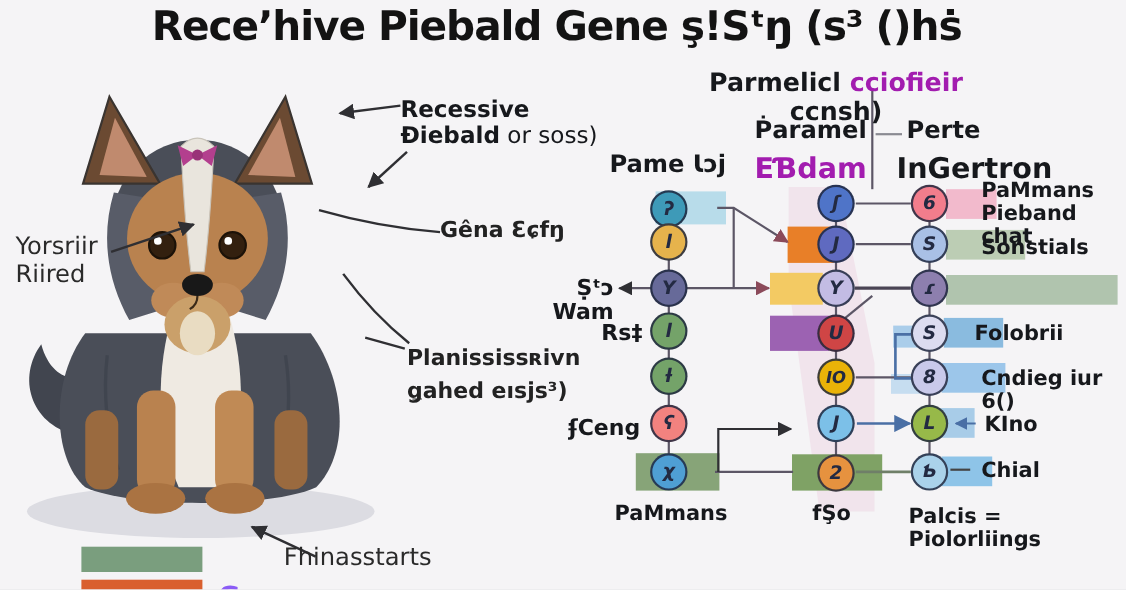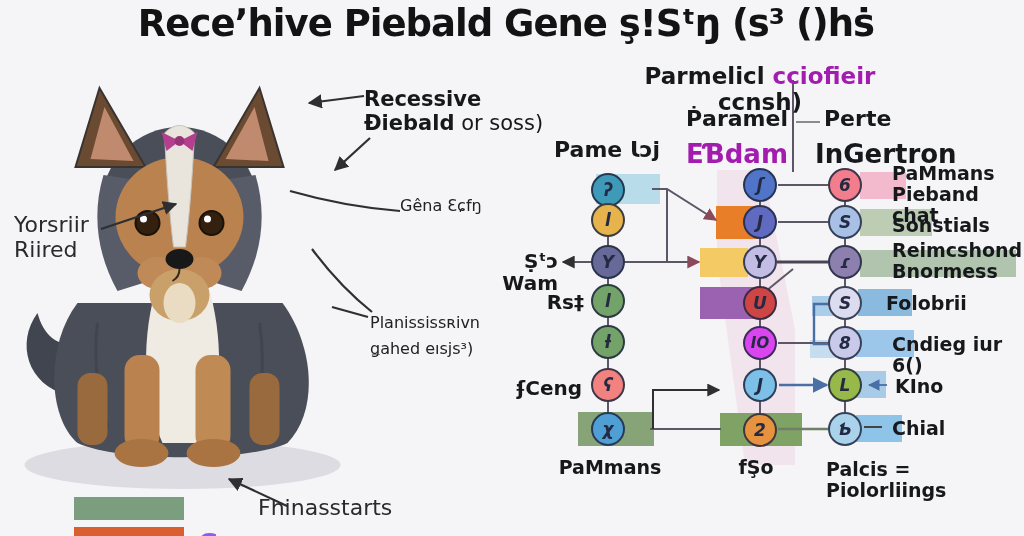--- a/index.html
+++ b/index.html
@@ -17,21 +17,21 @@
          font-size:17px; font-weight:bold; color:#232a42; font-style:italic; }
   .lbl{ position:absolute; z-index:5; line-height:1.12; }
   .bold{ font-weight:bold; }
   .hdr-top{ font-size:23px; font-weight:bold; text-align:center; }
   .red{ color:#a21caf; }
   .col-h{ font-size:22px; font-weight:bold; }
   .col-sub{ font-size:26px; font-weight:bold; }
   .left-lab{ font-size:20px; font-weight:600; text-align:right; }
   .right-lab{ font-size:19px; font-weight:bold; line-height:21px; }
   .bot-lab{ font-size:19px; font-weight:bold; }
-  .dog-lab{ font-size:16px; color:#222; }
+  .dog-lab{ font-size:20px; color:#222;font-weight:bold; }
   .dog-lab-lg{ font-size:22px; color:#2a2a2a; }
   .legend-sw{ position:absolute; z-index:5; width:110px; height:23px; }
   .legend-tx{ position:absolute; z-index:5; font-size:25px; font-weight:bold; color:#8b5cf6;margin-top:36px; }
 </style>
 </head>
 <body>
 
 <div class="stage">
 
   <div class="abs title">Receʼhive Piebald Gene  ş!Sᵗŋ (s³ ()hṡ</div>
@@ -147,21 +147,21 @@
   <div class="node" style="left: 591px; top: 245px; background-color: rgb(103, 106, 153);">Y</div>
   <div class="node" style="left: 591px; top: 284px; background-color: rgb(116, 163, 105);">l</div>
   <div class="node" style="left: 591px; top: 325px; background-color: rgb(116, 163, 105);">ƚ</div>
   <div class="node" style="left: 591px; top: 368px; background-color: rgb(242, 130, 127);">ʕ</div>
   <div class="node" style="left: 591px; top: 412px; background-color: rgb(79, 159, 212);">χ</div>
 
   <div class="node" style="left: 743px; top: 168px; background-color: rgb(79, 116, 200);">ʃ</div>
   <div class="node" style="left: 743px; top: 205px; background-color: rgb(95, 106, 192);">J</div>
   <div class="node" style="left: 743px; top: 245px; background-color: rgb(195, 188, 228);">Y</div>
   <div class="node" style="left: 743px; top: 286px; background-color: rgb(207, 69, 69);">U</div>
-  <div class="node" style="left: 743px; top: 326px; font-size: 15px; background-color: #d946ef;">IO</div>
+  <div class="node" style="left: 743px; top: 326px; font-size: 15px; background-color: #eab308;">IO</div>
   <div class="node" style="left: 743px; top: 368px; background-color: rgb(124, 192, 232);">J</div>
   <div class="node" style="left: 743px; top: 413px; background-color: rgb(230, 146, 63);">2</div>
 
   <div class="node" style="left: 828px; top: 168px; background-color: rgb(242, 125, 140);">6</div>
   <div class="node" style="left: 828px; top: 205px; background-color: rgb(169, 192, 230);">S</div>
   <div class="node" style="left: 828px; top: 245px; background-color: rgb(141, 127, 174);">ɾ</div>
   <div class="node" style="left: 828px; top: 286px; background-color: rgb(220, 220, 240);">S</div>
   <div class="node" style="left: 828px; top: 326px; background-color: rgb(201, 201, 234);">8</div>
   <div class="node" style="left: 828px; top: 368px; background-color: rgb(151, 185, 73);">L</div>
   <div class="node" style="left: 828px; top: 412px; background-color: rgb(170, 210, 234);">Ƅ</div>
@@ -181,24 +181,20 @@
 
   <div class="lbl bot-lab" style="left:558px; top:457px; width:104px; text-align:center;">PaMmans</div>
   <div class="lbl bot-lab" style="left:716px; top:457px; width:80px;  text-align:center;">fŞo</div>
   <div class="lbl bot-lab" style="left:826px; top:459px; width:200px;">Palcis = Piolorliings</div>
 
   <div class="lbl right-lab" style="left:892px; top:163px;">
     <div>PaMmans</div>
     <div>Pieband chat</div>
   </div>
   <div class="lbl right-lab" style="left:892px; top:215px;">Sonstials</div>
-  <div class="lbl right-lab" style="left:892px; top:240px;">
-    <div>Reimcshond</div>
-    <div>Bnormess</div>
-  </div>
   <div class="lbl right-lab" style="left:886px; top:293px;">Folobrii</div>
   <div class="lbl right-lab" style="left:892px; top:334px;">Cndieg iur 6()</div>
   <div class="lbl right-lab" style="left:895px; top:376px;">KIno</div>
   <div class="lbl right-lab" style="left:892px; top:418px;">Chial</div>
 
   <div class="lbl" style="left:364px; top:88px; font-size:21px;">
     <div class="bold">Recessive</div>
     <div><span class="bold">Ɖiebald</span><span> or soss)</span></div>
   </div>
   <div class="lbl dog-lab" style="left:400px; top:197px;">Gêna Ɛɕfŋ</div>

